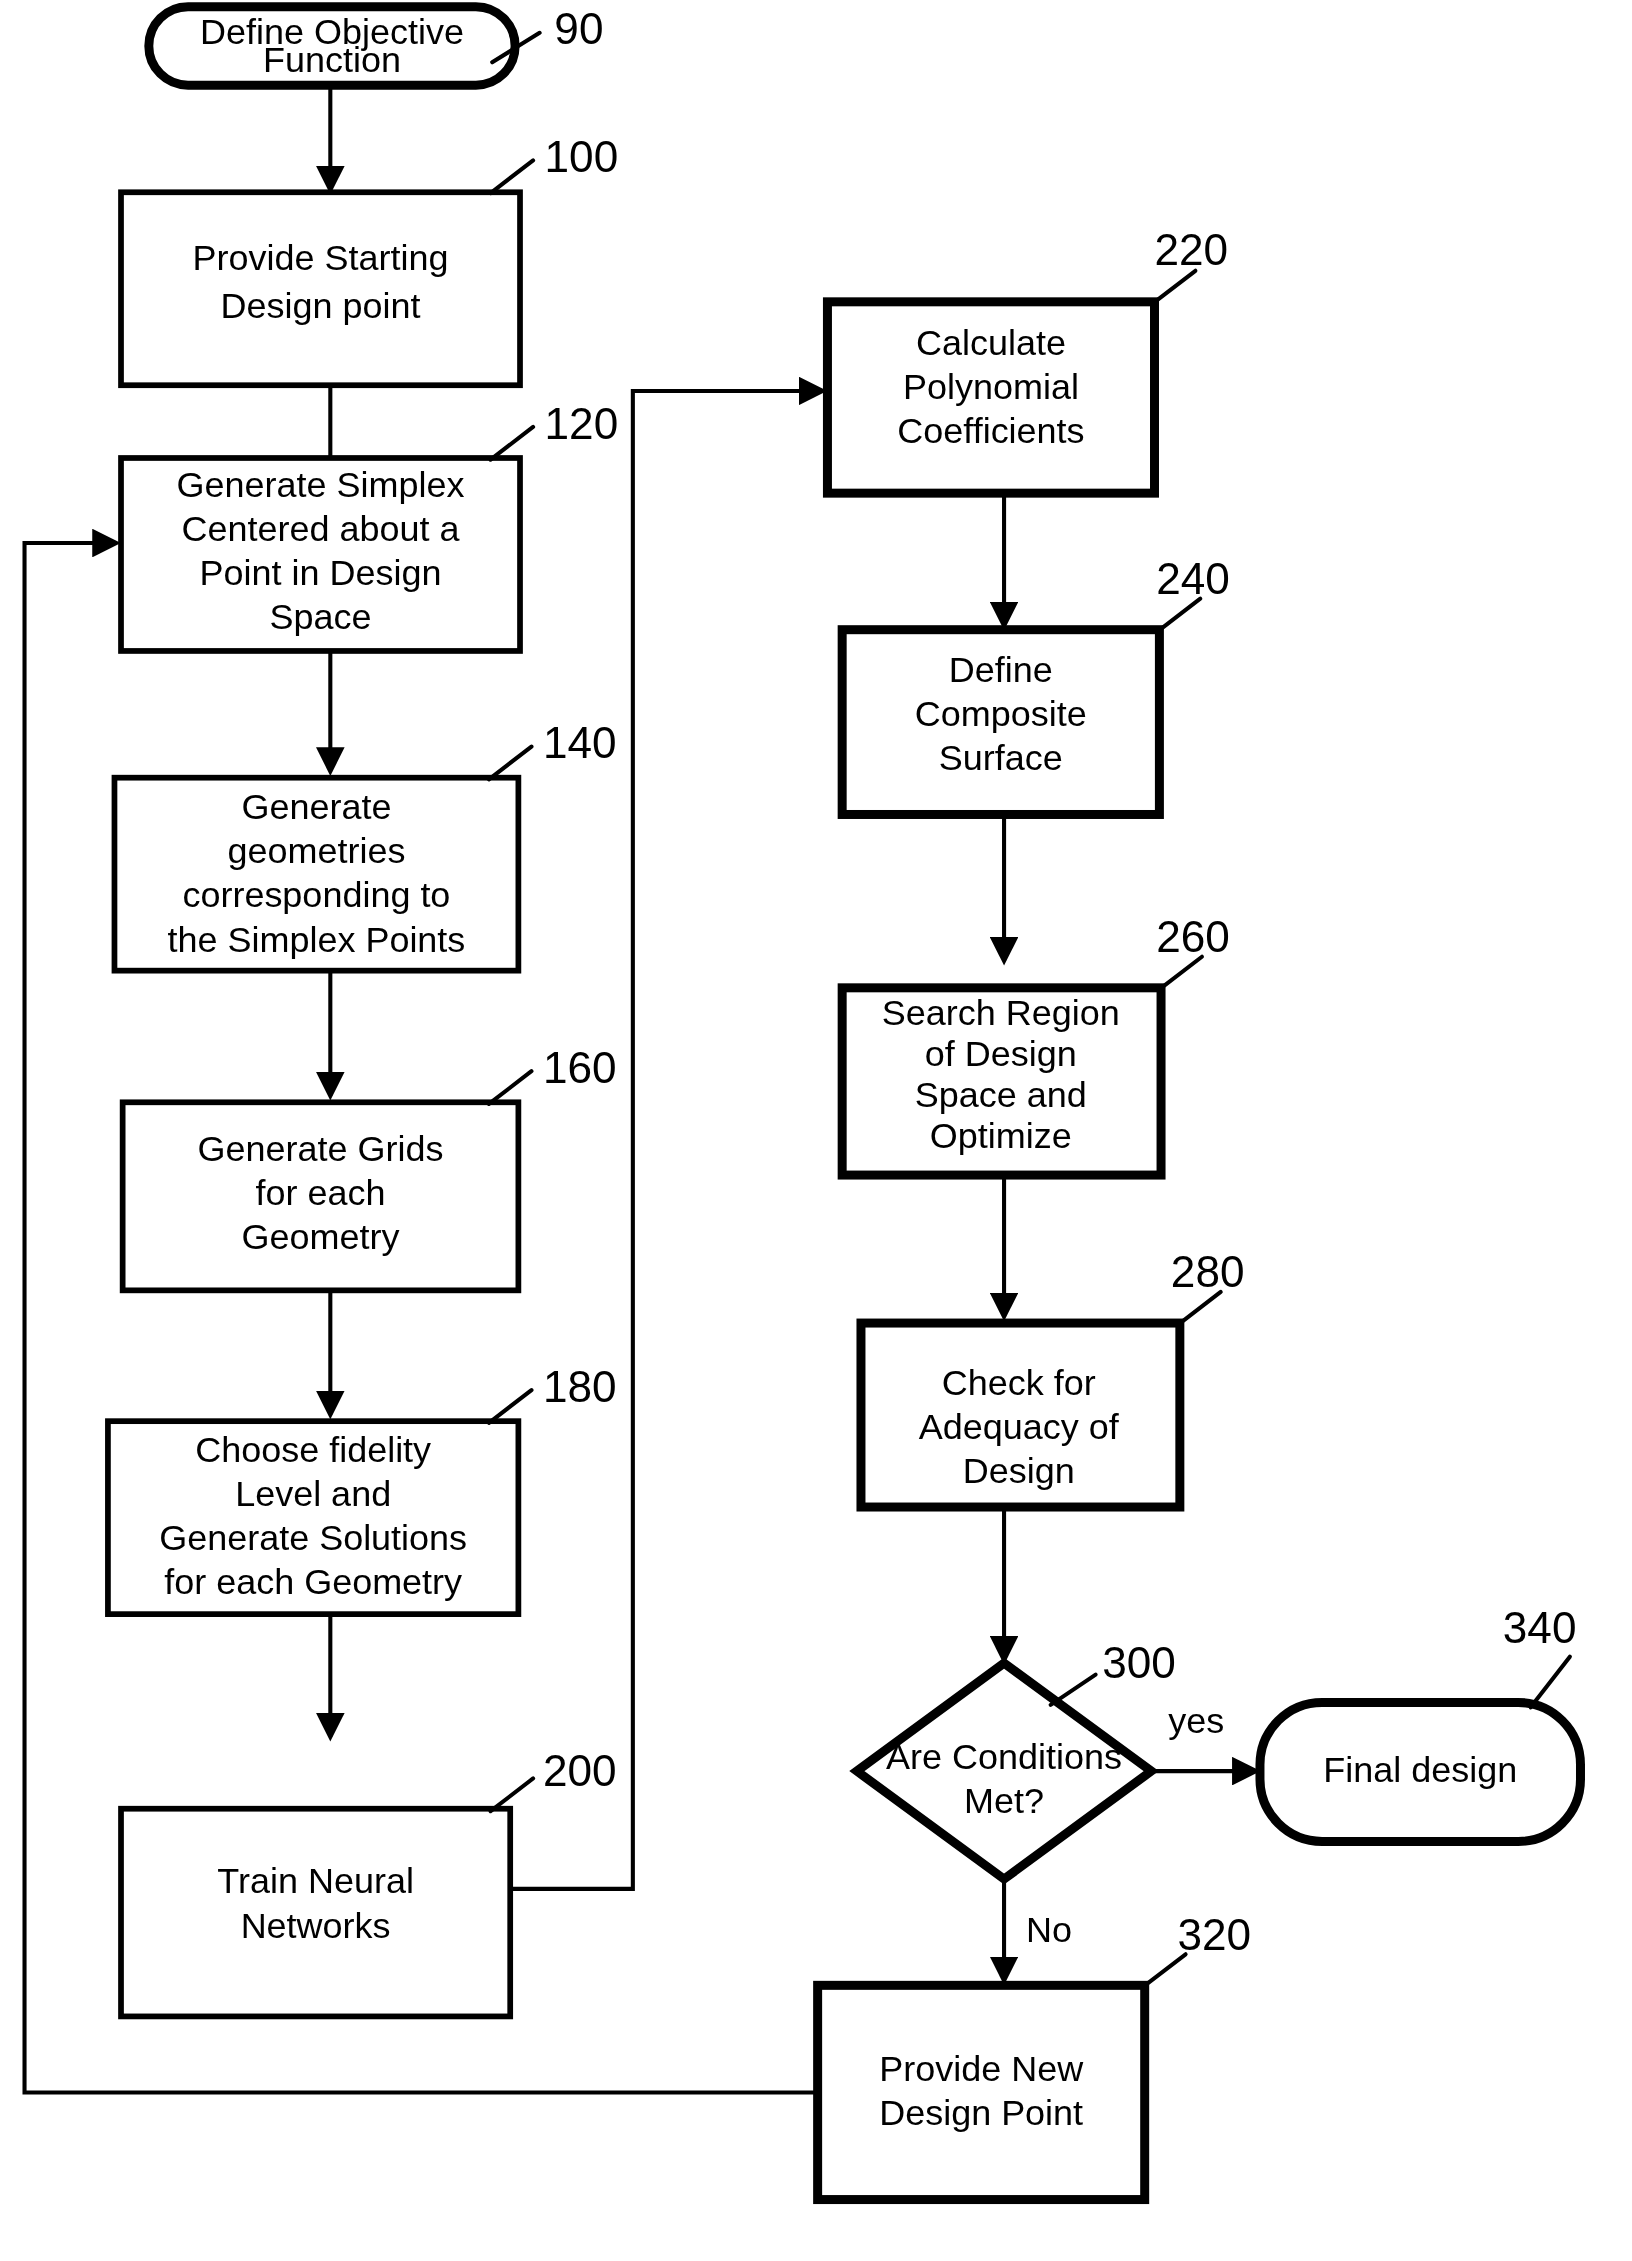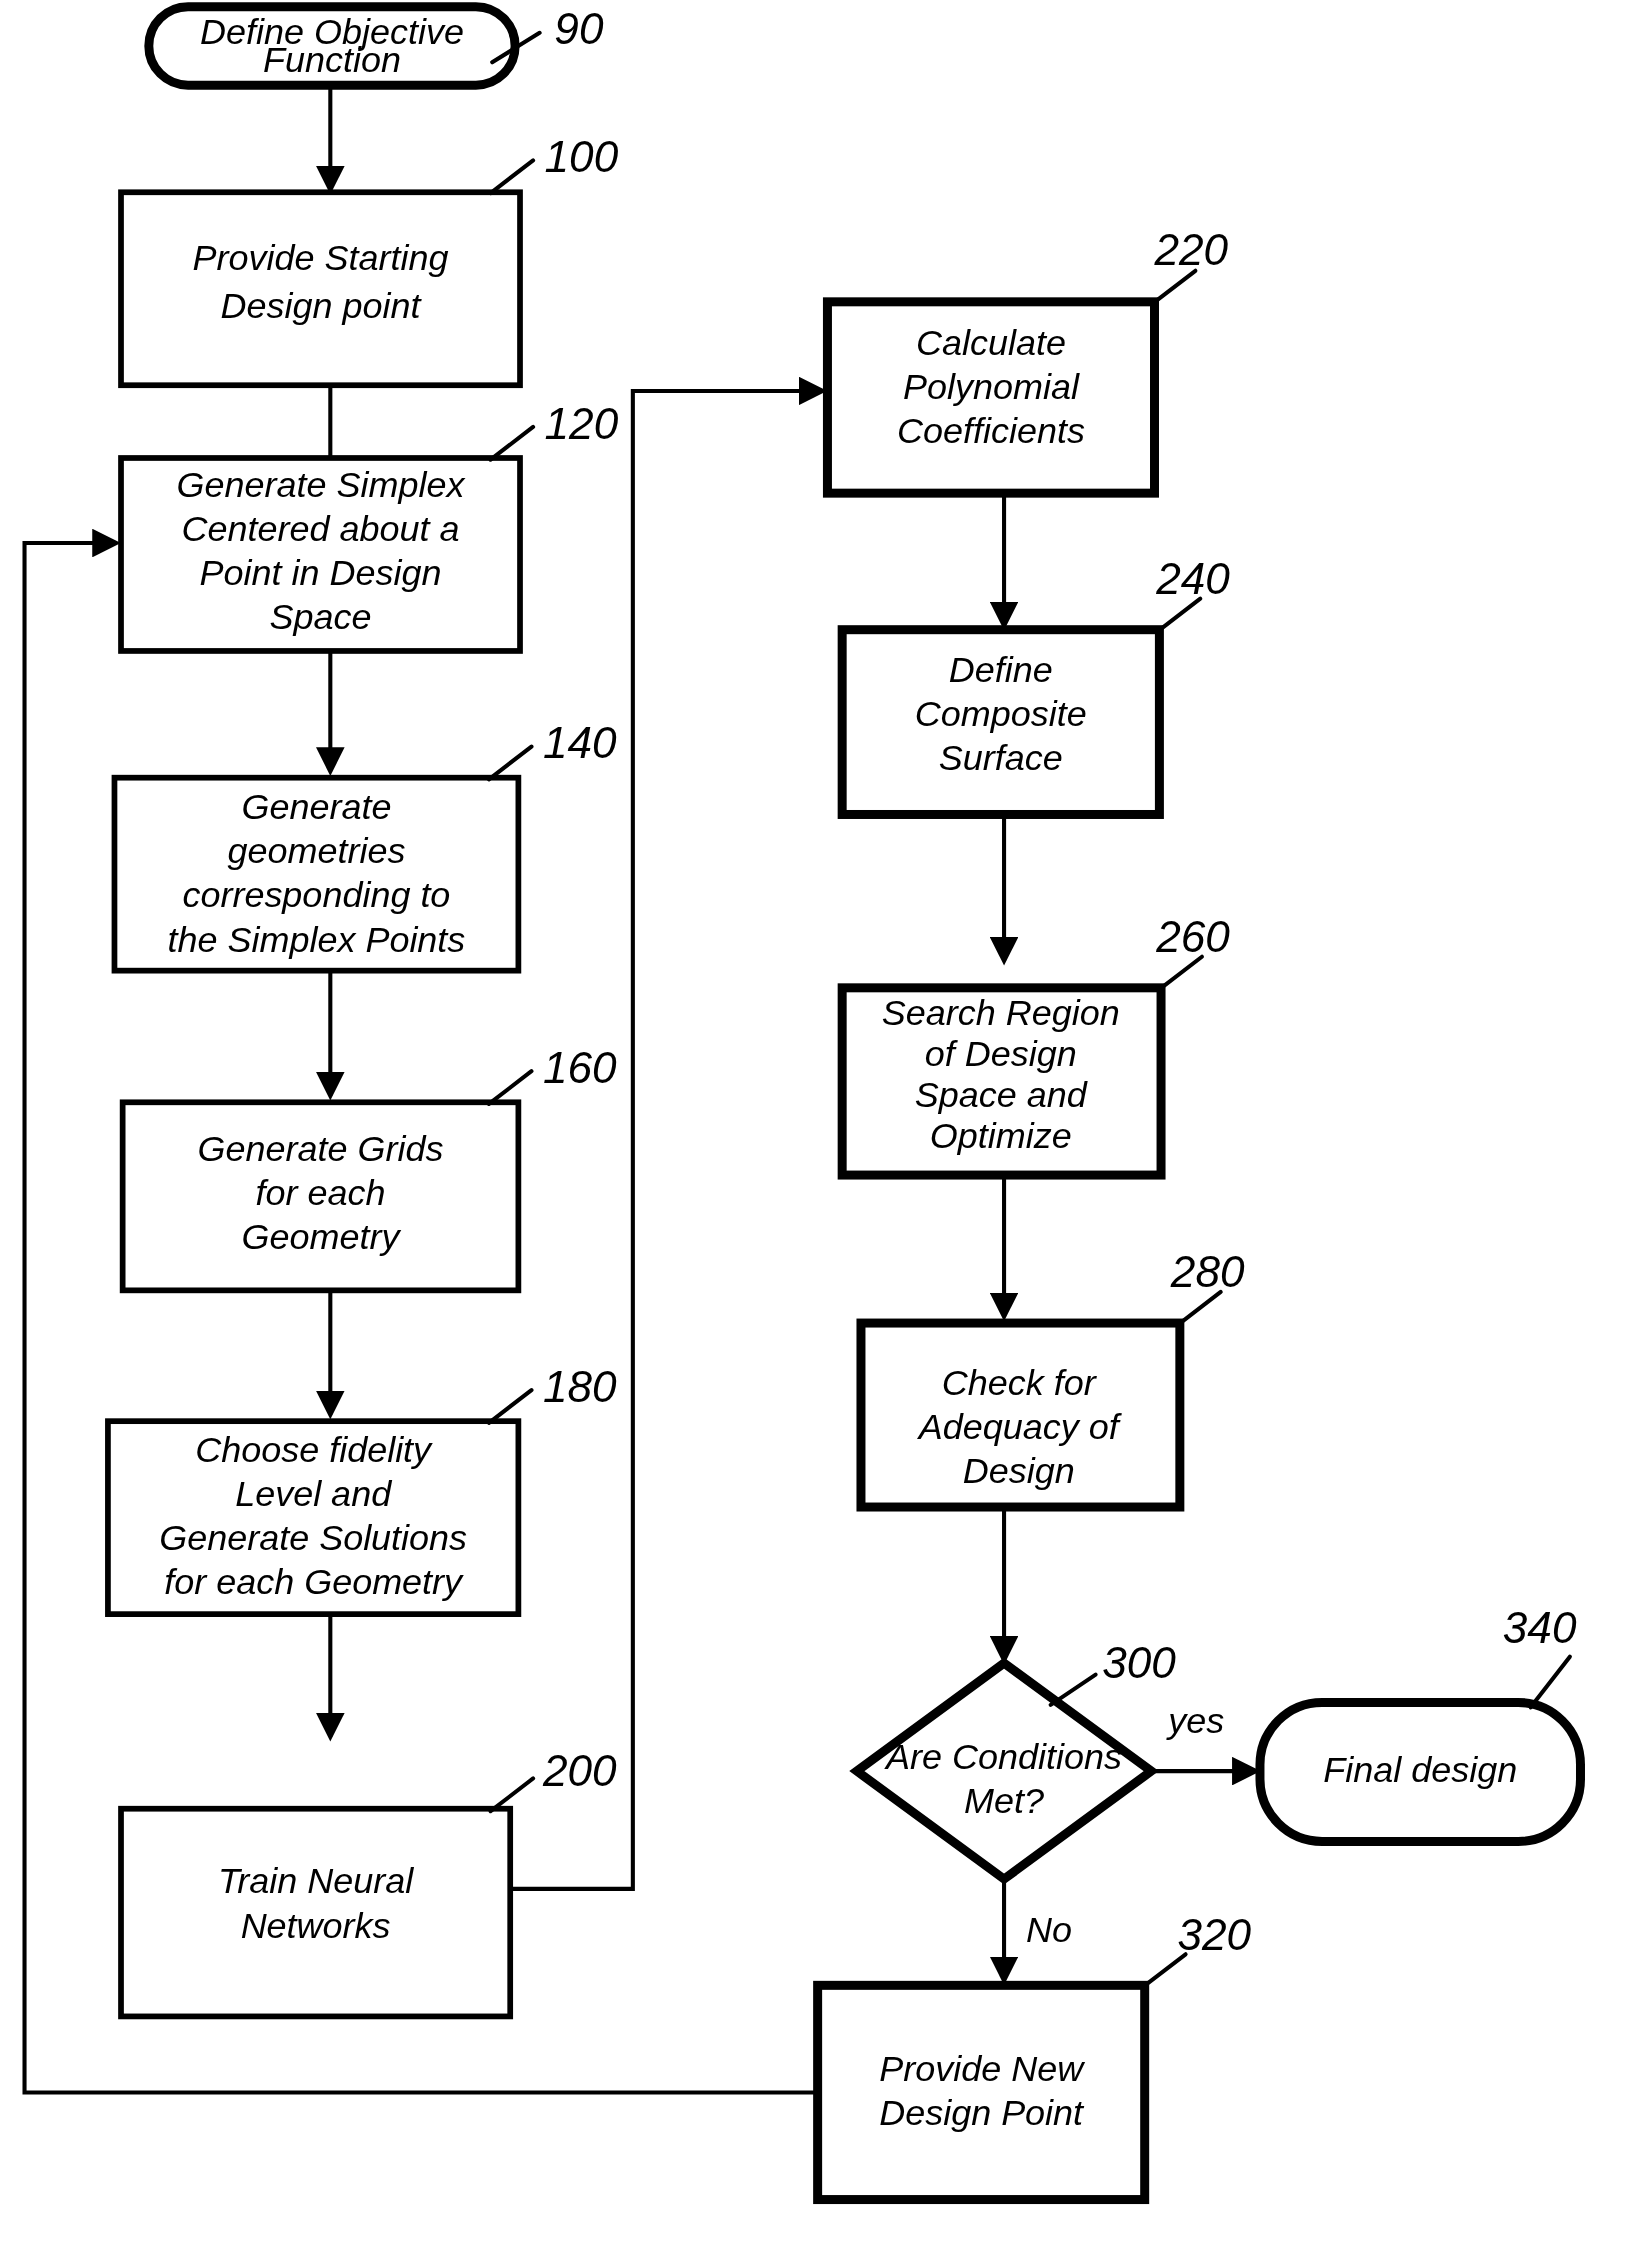--- a/index.html
+++ b/index.html
@@ -6,21 +6,20 @@
     margin: 0;
     padding: 0;
     background: #ffffff;
   }
   #page {
     position: relative;
     width: 1360px;
     height: 2261px;
     background: #ffffff;
     font-family: "Liberation Sans", sans-serif;
-    font-style: italic;
   }
   svg.diagram {
     position: absolute;
     top: 0;
     left: 0;
     width: 1632px;
     height: 2261px;
     display: block;
   }
   .shape-stroke {

